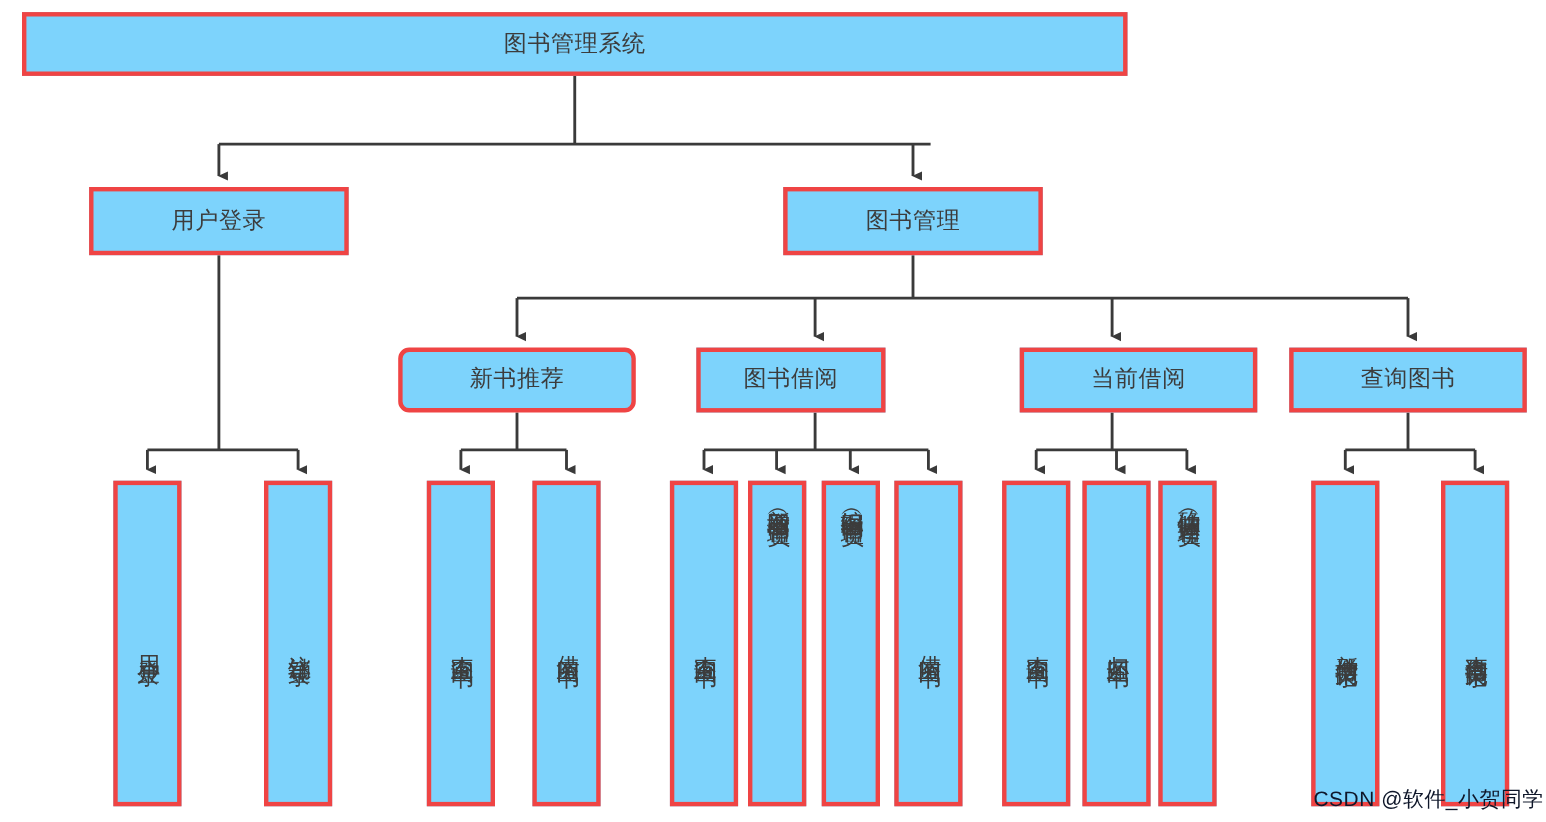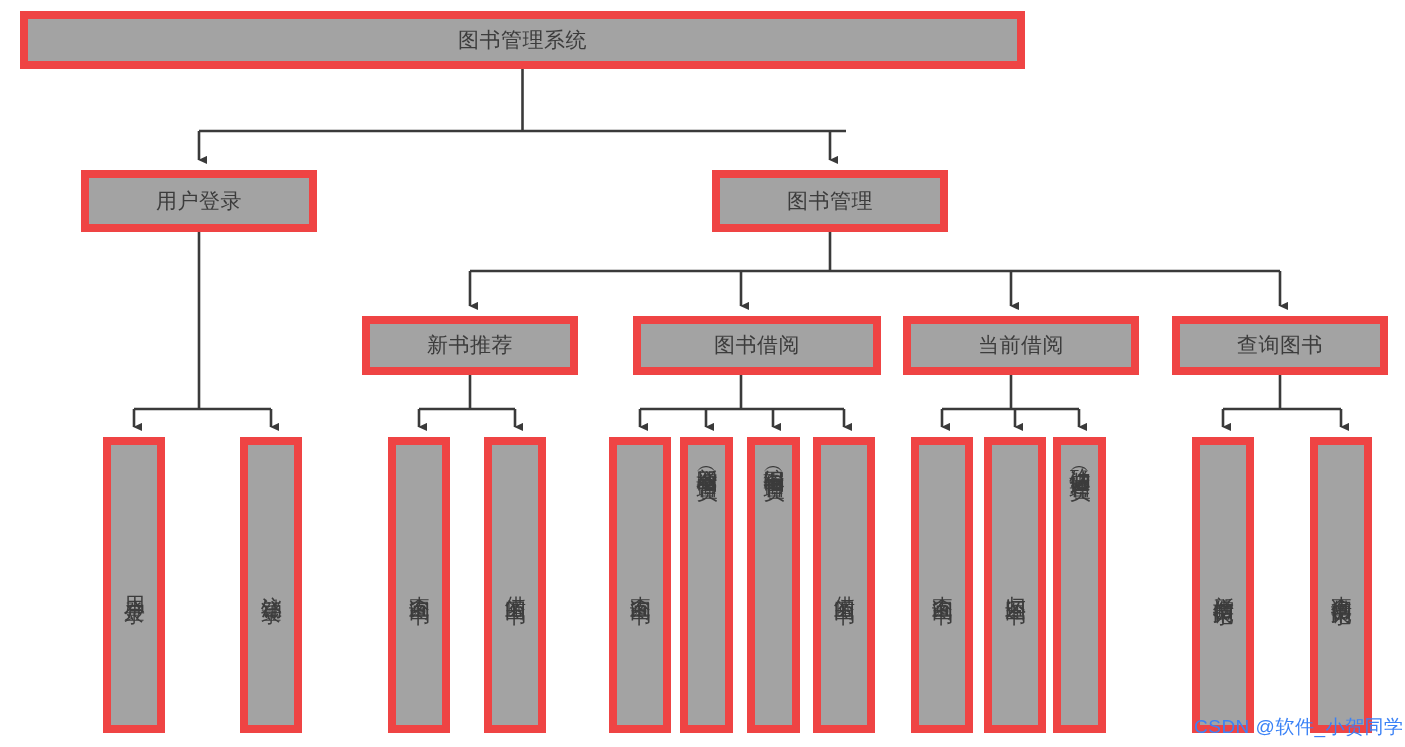--- a/index.html
+++ b/index.html
@@ -22,22 +22,22 @@
     position: absolute;
     left: 0;
     top: 0;
     width: 1405px;
     height: 747px;
     pointer-events: none;
   }
   .node {
     position: absolute;
     box-sizing: border-box;
-    background: #a3a3a3;
-    border: 8px solid #ef4444;
+    background: #7dd3fc;
+    border: 4px solid #ef4444;
     display: flex;
     align-items: center;
     justify-content: center;
     color: #3c3c3c;
     line-height: 1.18;
     text-align: center;
   }
   .node.horizontal {
     font-size: 21px;
     letter-spacing: 0.5px;
@@ -55,21 +55,21 @@
     white-space: nowrap;
     display: block;
     margin: 0 auto;
   }
   .node.vertical.tall-text .vtext {
     letter-spacing: 2px;
   }
   .watermark {
     position: absolute;
     font-size: 19px;
-    color: #3b82f6;
+    color: #0f172a;
     white-space: nowrap;
     letter-spacing: 0.5px;
   }
 </style>
 </head>
 <body>
 
 <div id="diagram-root">
 
   <svg id="edge-layer" viewBox="0 0 1405 747" xmlns="http://www.w3.org/2000/svg">
@@ -126,27 +126,27 @@
     <span>图书管理系统</span>
   </div>
 
   <div class="node horizontal" style="left:81px; top:170px; width:236px; height:62px;">
     <span>用户登录</span>
   </div>
   <div class="node horizontal" style="left:712px; top:170px; width:236px; height:62px;text-align:right;">
     <span>图书管理</span>
   </div>
 
-  <div class="node horizontal" style="left:362px; top:316px; width:216px; height:59px;">
+  <div class="node horizontal" style="left:362px; top:316px; width:216px; height:59px;border-radius:10px;">
     <span>新书推荐</span>
   </div>
-  <div class="node horizontal" style="left:633px; top:316px; width:248px; height:59px;">
+  <div class="node horizontal" style="left:633px; top:316px; width:172px; height:59px;">
     <span>图书借阅</span>
   </div>
-  <div class="node horizontal" style="left:903px; top:316px; width:236px; height:59px;">
+  <div class="node horizontal" style="left:927px; top:316px; width:216px; height:59px;">
     <span>当前借阅</span>
   </div>
   <div class="node horizontal" style="left:1172px; top:316px; width:216px; height:59px;">
     <span>查询图书</span>
   </div>
 
   <div class="node vertical" style="left:103px; top:437px; width:62px; height:296px; align-items:center;">
     <span class="vtext">用户登录</span>
   </div>
   <div class="node vertical" style="left:240px; top:437px; width:62px; height:296px; align-items:center;">

